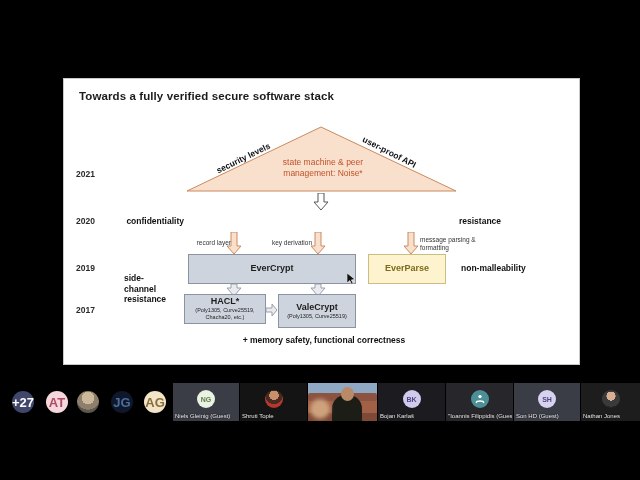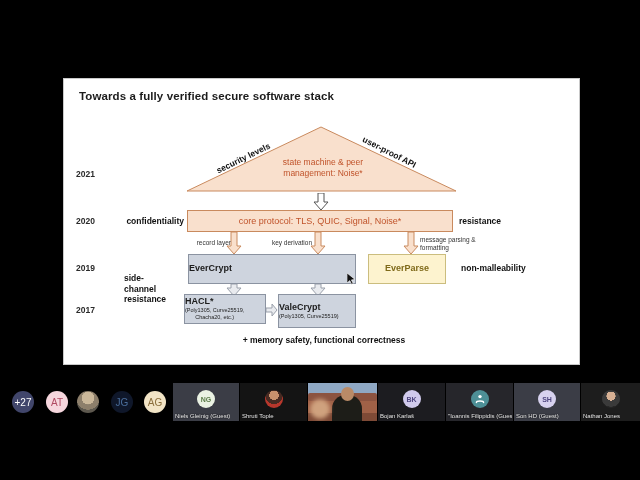--- a/index.html
+++ b/index.html
@@ -42,21 +42,21 @@
   .lbl-nonmall{left:397px;top:184px;}
   .lbl-sidechan{left:60px;top:194px;text-align:left;line-height:1.25;}
   .arrow-lbl{
     font-size:6.5px;color:#333;white-space:pre-line;line-height:1.2;
   }
   .lbl-record{left:127px;top:160px;width:40px;text-align:right;}
   .lbl-keyder{left:203px;top:160px;width:45px;text-align:right;}
   .lbl-msgparse{left:356px;top:157px;width:62px;text-align:left;}
   .graybox{
     background:var(--gray-fill);border:1px solid var(--gray-stroke);
-    display:flex;align-items:flex-start;justify-content:center;flex-direction:column;
+    display:flex;align-items:center;justify-content:center;flex-direction:column;
     color:#1c1c1c;
   }
   .box-evercrypt{left:124px;top:175px;width:168px;height:30px;font-size:10px;}
   .box-everparse{
     left:304px;top:175px;width:78px;height:30px;
     background:var(--yellow-fill);border:1px solid var(--yellow-stroke);
     display:flex;align-items:center;justify-content:center;
     font-size:10px;color:var(--yellow-text);
   }
   .box-hacl{left:120px;top:215px;width:82px;height:30px;}
@@ -65,21 +65,21 @@
   .box-sub-lbl{position:static;font-size:5.5px;color:#222;text-align:center;white-space:pre-line;line-height:1.25;}
   .footer-lbl{
     left:120px;top:256px;width:280px;text-align:center;
     font-size:8.5px;font-weight:bold;color:#111;
   }
   
   .strip{position:absolute;left:0;top:383px;width:640px;height:38px;}
   .float-avatar{
     position:absolute;top:8px;width:22px;height:22px;border-radius:50%;
     display:flex;align-items:center;justify-content:center;
-    font-size:10px;font-weight:normal;
+    font-size:13px;font-weight:bold;
   }
   .fa-photo{background:radial-gradient(circle at 50% 32%, #cbb89a 0 34%, #8d7f6b 35% 62%, #5d584e 63%);}
   .tiles{position:absolute;left:173px;top:0;height:38px;display:flex;}
   .tile{
     position:relative;height:38px;margin-right:1px;overflow:hidden;
     display:flex;align-items:center;justify-content:center;
   }
   .tile-circle{
     width:18px;height:18px;border-radius:50%;margin-top:-6px;
     display:flex;align-items:center;justify-content:center;
@@ -116,21 +116,20 @@
   <div class="rot-label rot-left">security levels</div>
   <div class="rot-label rot-right">user-proof API</div>
   <div class="pyr-text">state machine &amp; peer
 management: Noise*</div>
 
   <svg style="left:249px;top:114px;" width="16" height="17">
     <polygon points="5,0 11,0 11,9 15,9 8,17 1,9 5,9" fill="#ffffff" stroke="#555" stroke-width="1"></polygon>
   </svg>
 
   <div class="side-label lbl-conf">confidentiality</div>
-  <div class="corebox">core protocol: TLS, QUIC, Signal, Noise*</div>
   <div class="side-label lbl-integrity">resistance</div>
 
   <svg style="left:162px;top:153px;" width="16" height="22">
     <polygon points="5,0 11,0 11,14 15,14 8,22 1,14 5,14" fill="var(--peach-fill)" stroke="var(--peach-stroke)" stroke-width="1"></polygon>
   </svg>
   <svg style="left:246px;top:153px;" width="16" height="22">
     <polygon points="5,0 11,0 11,14 15,14 8,22 1,14 5,14" fill="var(--peach-fill)" stroke="var(--peach-stroke)" stroke-width="1"></polygon>
   </svg>
   <svg style="left:339px;top:153px;" width="16" height="22">
     <polygon points="5,0 11,0 11,14 15,14 8,22 1,14 5,14" fill="var(--peach-fill)" stroke="var(--peach-stroke)" stroke-width="1"></polygon>

